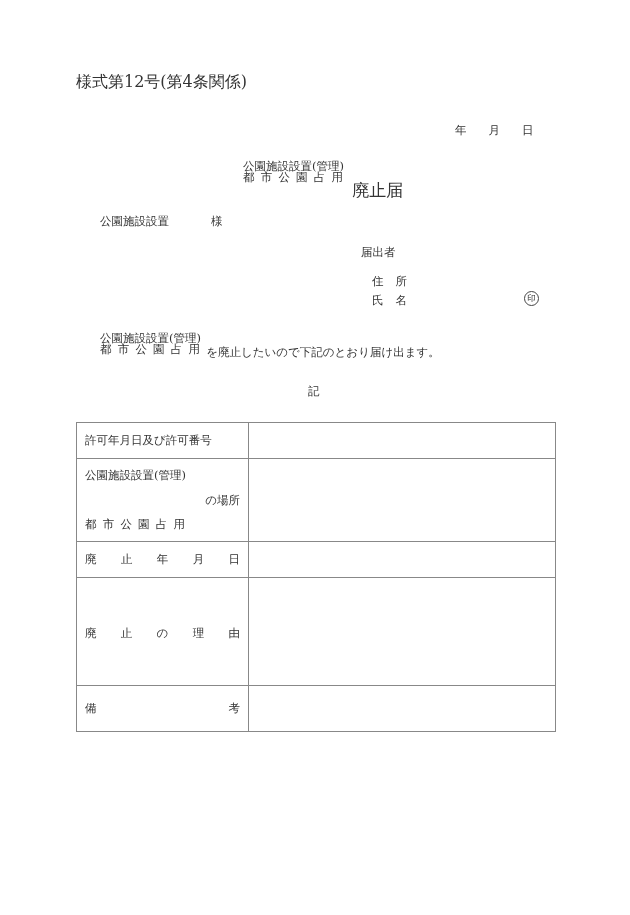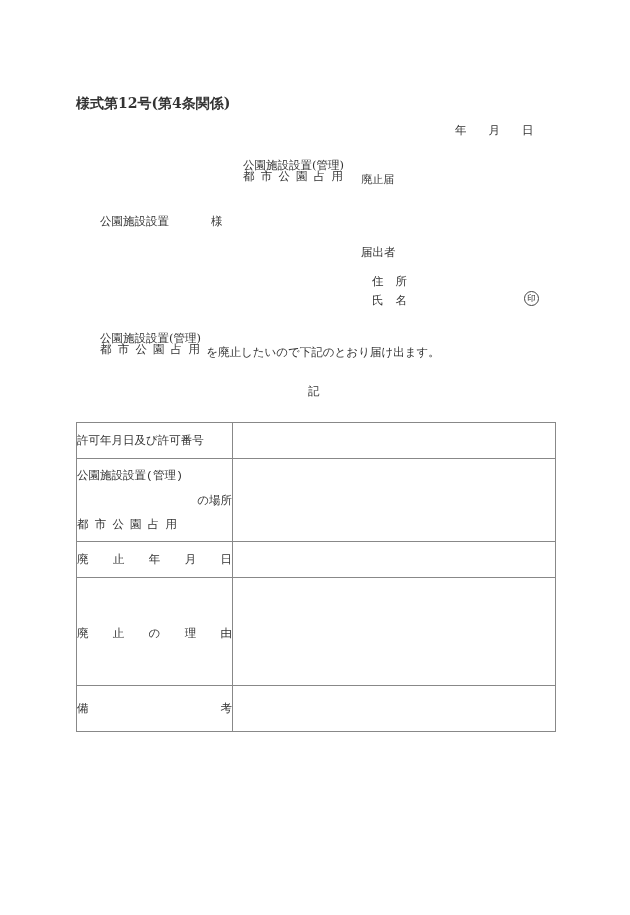--- a/index.html
+++ b/index.html
@@ -11,41 +11,41 @@
       width: 630px;
       height: 915px;
       position: relative;
       overflow: hidden;
       font-family: "DejaVu Serif", "Liberation Serif", serif;
       color: #333333;
       font-size: 11.5px;
     }
     .abs { position: absolute; white-space: nowrap; }
 
-    .form-number { left: 76px; top: 95px; font-size: 14px; font-weight: bold; }
+    .form-number { left: 76px; top: 72px; font-size: 16px; }
 
     .date-line { left: 455px; top: 123px; font-size: 11.5px; }
     .date-line span { display: inline-block; }
     .date-line .gap { width: 22px; }
 
     .title-block { left: 243px; top: 160px; }
     .stacked {
       display: inline-block;
       vertical-align: middle;
       line-height: 11px;
       font-size: 11.5px;
     }
     .stacked .line2 { letter-spacing: 6.2px; }
     .title-suffix {
       display: inline-block;
       vertical-align: middle;
-      font-size: 11px;
-      margin-left: 12px;
+      font-size: 17px;
+      margin-left: 3px;
       position: relative;
-      top: 8px;
+      top: 19px;
     }
 
     .addressee { left: 100px; top: 214px; }
     .addressee .sama { display: inline-block; margin-left: 42px; }
 
     .notifier-label { left: 361px; top: 245px; }
     .address-label { left: 372px; top: 274px; }
     .name-label { left: 372px; top: 293px; }
     .address-label span, .name-label span { display: inline-block; }
     .address-label .sp, .name-label .sp { width: 12px; }
@@ -78,21 +78,21 @@
       width: 480px;
       border-collapse: collapse;
       table-layout: fixed;
     }
     table.detail td {
       border: 1.5px solid #888888;
       padding: 0;
       vertical-align: middle;
       font-size: 11.5px;
     }
-    table.detail td.label { width: 155px; padding: 0 0; font-family: Liberation Mono, monospace; }
+    table.detail td.label { width: 155px; padding: 0 8px; }
     table.detail td.value { }
     .row1 td { height: 35px; }
     .row2 td { height: 82px; }
     .row3 td { height: 35px; }
     .row4 td { height: 107px; }
     .row5 td { height: 45px; }
 
     .spread {
       display: flex;
       justify-content: space-between;

